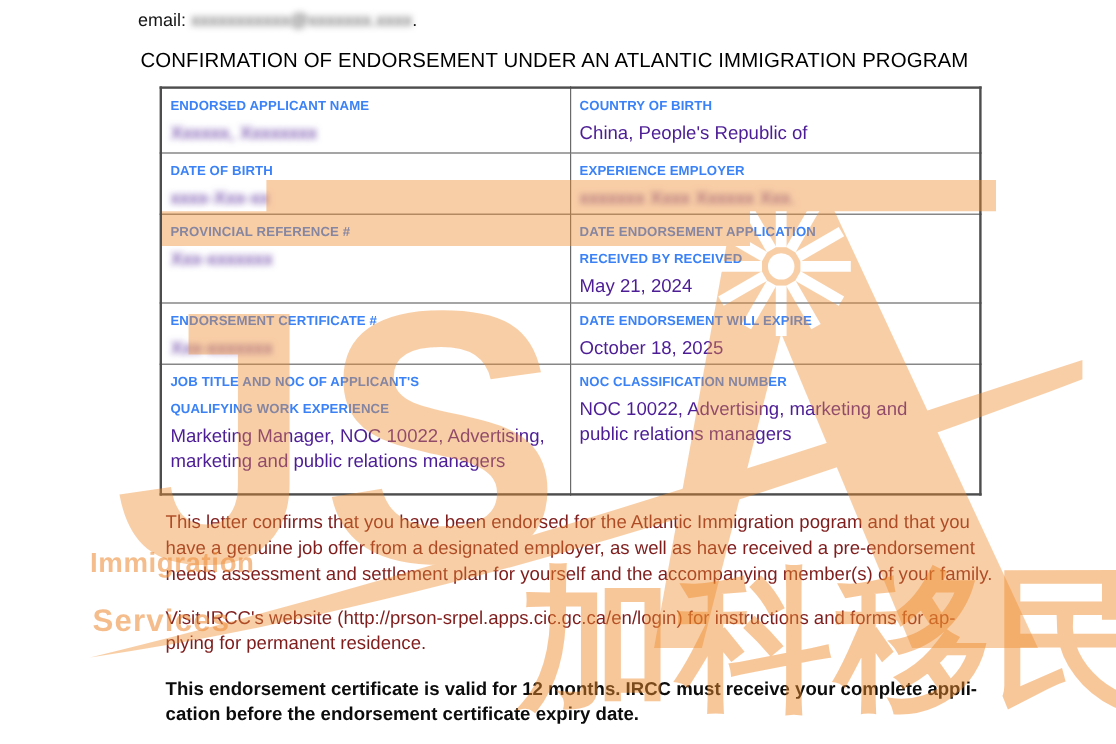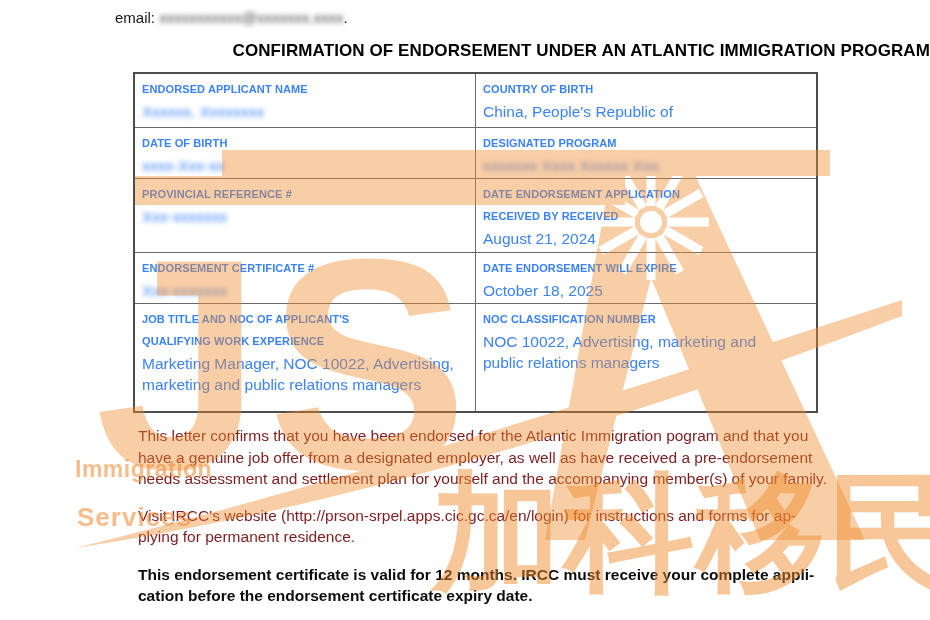--- a/index.html
+++ b/index.html
@@ -4,36 +4,36 @@
 <style>
   html,body{margin:0;padding:0;}
   body{
     width:930px;height:620px;background:#ffffff;overflow:hidden;position:relative;
     font-family:"Liberation Sans","DejaVu Sans",sans-serif;color:#111;
   }
   .content{position:relative;z-index:1;}
   .email-line{margin:9px 0 1px 115px;font-size:15px;color:#161616;}
   .redacted{filter:blur(2.6px);color:#4a4a4a;}
   .doc-title{
-    margin:15px 0 11px 117px;font-size:17px;font-weight:bold;color:#000;
-    letter-spacing:.1px;white-space:nowrap;text-align:right;
+    margin:15px 0 11px 117px;font-size:17px;font-weight:normal;color:#000;
+    letter-spacing:.1px;white-space:nowrap;
   }
   table.endorse{
     border-collapse:collapse;margin-left:133px;width:685px;table-layout:fixed;
     border:2px solid #4d4d4d;
   }
   table.endorse td{
     border:1.5px solid #6a6a6a;vertical-align:top;padding:4px 8px 2px 7px;width:50%;
   }
   .cell-label{
     font-weight:bold;font-size:11px;line-height:22px;color:#3b82f6;
     white-space:pre-line;letter-spacing:.1px;
   }
   .cell-value{
-    font-size:15.5px;line-height:21px;color:#3b82f6;white-space:pre-line;margin-top:1px;
+    font-size:15.5px;line-height:21px;color:#4c1d95;white-space:pre-line;margin-top:1px;
   }
   .para{
     margin:0 0 0 138px;width:696px;font-size:15.5px;line-height:21.5px;color:#7f1d1d;
     white-space:pre-line;
   }
   .p1{margin-top:12px;}
   .p2{margin-top:15px;}
   .p3{margin-top:16px;font-weight:bold;color:#0c0c0c;line-height:21px;}
   .watermark{
     position:absolute;left:0;top:0;z-index:5;pointer-events:none;
@@ -59,33 +59,33 @@
         <div class="cell-label">COUNTRY OF BIRTH</div>
         <div class="cell-value">China, People's Republic of</div>
       </td>
     </tr>
     <tr style="height:50px;">
       <td>
         <div class="cell-label">DATE OF BIRTH</div>
         <div class="cell-value redacted">xxxx-Xxx-xx</div>
       </td>
       <td>
-        <div class="cell-label">DESIGNATED PROGRAM</div>
+        <div class="cell-label">EXPERIENCE EMPLOYER</div>
         <div class="cell-value redacted">xxxxxxx Xxxx Xxxxxx Xxx.</div>
       </td>
     </tr>
     <tr style="height:74px;">
       <td>
         <div class="cell-label">PROVINCIAL REFERENCE #</div>
         <div class="cell-value redacted">Xxx-xxxxxxx</div>
       </td>
       <td>
         <div class="cell-label">DATE ENDORSEMENT APPLICATION
 RECEIVED BY RECEIVED</div>
-        <div class="cell-value">August 21, 2024</div>
+        <div class="cell-value">May 21, 2024</div>
       </td>
     </tr>
     <tr style="height:51px;padding-left:25px;">
       <td>
         <div class="cell-label">ENDORSEMENT CERTIFICATE #</div>
         <div class="cell-value redacted">Xxx-xxxxxxx</div>
       </td>
       <td>
         <div class="cell-label">DATE ENDORSEMENT WILL EXPIRE</div>
         <div class="cell-value">October 18, 2025</div>

